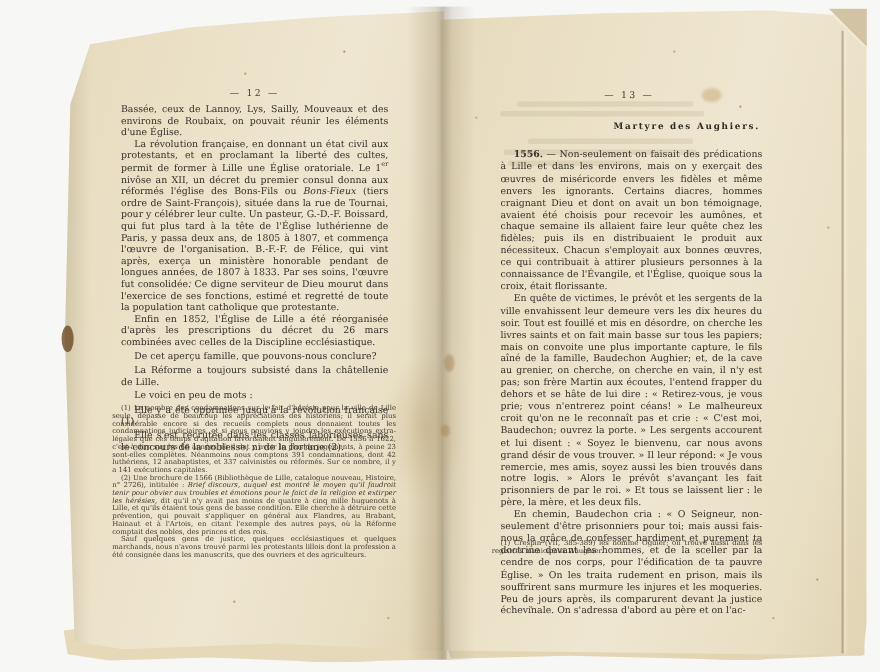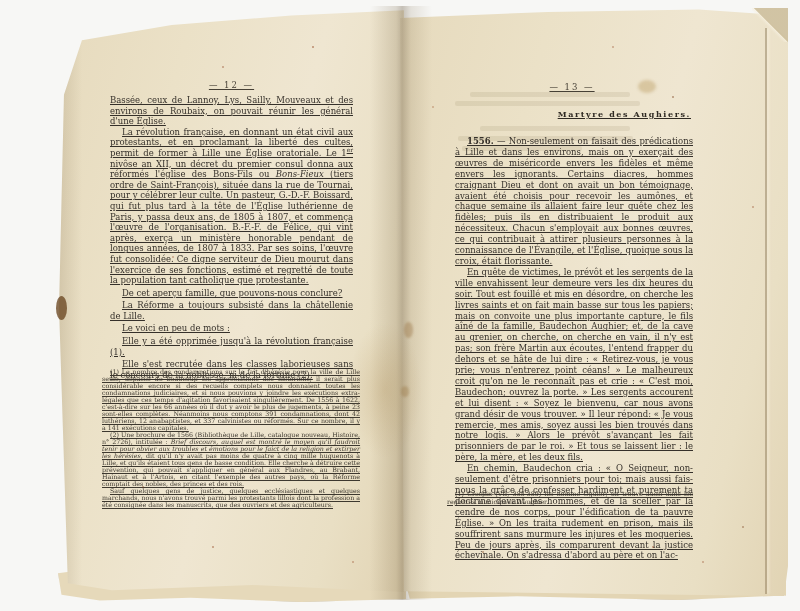--- a/index.html
+++ b/index.html
@@ -3,21 +3,21 @@
 <meta charset="utf-8">
 <style>
   :root{
     --color-background:#f7f7f5;
     --color-paper:#ece2c9;
     --color-paper_dark:#e0d2b2;
     --color-ink:#35302a;
     --color-ink_faint:#464035;
     --color-cover_edge:#d8c8a6;
   }
-  *{box-sizing:border-box;margin:0;padding:0;text-decoration:underline;}
+  *{box-sizing:border-box;margin:0;padding:0;}
   html,body{width:800px;height:611px;overflow:hidden;}
   body{background:var(--color-background);font-family:"DejaVu Serif","Liberation Serif",serif;color:var(--color-ink);}
   .scene{position:relative;width:800px;height:611px;}
   .spread{position:absolute;left:52px;top:6px;width:716px;height:600px;}
 
   
   .under-left{position:absolute;left:6px;top:560px;width:348px;height:36px;background:#e6d9ba;
     clip-path:polygon(0 20%,8% 10%,30% 30%,55% 12%,78% 28%,100% 18%,100% 92%,70% 100%,38% 88%,12% 96%,1% 80%);
     box-shadow:0 5px 8px rgba(60,50,30,.28);}
   .under-right{position:absolute;left:350px;top:556px;width:384px;height:38px;background:#e3d5b4;
@@ -85,22 +85,23 @@
 
 <div class="scene">
   <div class="spread">
 
     <div class="under-left"></div>
     <div class="under-right"></div>
 
     <div class="page page-left">
       <div class="pagenum l">— 12 —</div>
       <div class="body-l">
-        <p class="para noindent">Bassée, ceux de Lannoy, Lys, Sailly, Mouveaux et des environs de Roubaix, on pouvait réunir les général d'une Église.</p>
+        <p class="para noindent">Bassée, ceux de Lannoy, Lys, Sailly, Mouveaux et des environs de Roubaix, on pouvait réunir les éléments d'une Église.</p>
         <p class="para"><span>La révolution française, en donnant un état civil aux protestants, et en proclamant la liberté des cultes, permit de former à Lille une Église oratoriale. Le 1</span><sup>er</sup><span> nivôse an XII, un décret du premier consul donna aux réformés l'église des Bons-Fils ou </span><span style="font-style: italic;">Bons-Fieux</span><span> (tiers ordre de Saint-François), située dans la rue de Tournai, pour y célébrer leur culte. Un pasteur, G.-D.-F. Boissard, qui fut plus tard à la tête de l'Église luthérienne de Paris, y passa deux ans, de 1805 à 1807, et commença l'œuvre de l'organisation. B.-F.-F. de Félice, qui vint après, exerça un ministère honorable pendant de longues années, de 1807 à 1833. Par ses soins, l'œuvre fut consolidée. Ce digne serviteur de Dieu mourut dans l'exercice de ses fonctions, estimé et regretté de toute la population tant catholique que protestante.</span></p>
+        <p class="para">Enfin en 1852, l'Église de Lille a été réorganisée d'après les prescriptions du décret du 26 mars combinées avec celles de la Discipline ecclésiastique.</p>
         <p class="para sp">De cet aperçu famille, que pouvons-nous conclure?</p>
         <p class="para sp">La Réforme a toujours subsisté dans la châtellenie de Lille.</p>
         <p class="para sp">Le voici en peu de mots :</p>
         <p class="para sp">Elle y a été opprimée jusqu'à la révolution française (1).</p>
         <p class="para sp">Elle s'est recrutée dans les classes laborieuses sans le concours de la noblesse, ni de la fortune (2).</p>
       </div>
       <div class="footnotes-l">
         <p class="fn">(1) Le nombre des condamnations sur le fait d'hérésie pour la ville de Lille seule, dépasse de beaucoup les appréciations des historiens; il serait plus considérable encore si des recueils complets nous donnaient toutes les condamnations judiciaires, et si nous pouvions y joindre les exécutions extra-légales que ces temps d'agitation favorisaient singulièrement. De 1556 à 1622, c'est-à-dire sur les 66 années où il dut y avoir le plus de jugements, à peine 23 sont-elles complètes. Néanmoins nous comptons 391 condamnations, dont 42 luthériens, 12 anabaptistes, et 337 calvinistes ou réformés. Sur ce nombre, il y a 141 exécutions capitales.</p>
         <p class="fn"><span>(2) Une brochure de 1566 (Bibliothèque de Lille, catalogue nouveau, Histoire, n° 2726), intitulée : </span><span style="font-style: italic;">Brief discours, auquel est montré le moyen qu'il faudroit tenir pour obvier aux troubles et émotions pour le faict de la religion et extirper les hérésies</span><span>, dit qu'il n'y avait pas moins de quatre à cinq mille huguenots à Lille, et qu'ils étaient tous gens de basse condition. Elle cherche à détruire cette prévention, qui pouvait s'appliquer en général aux Flandres, au Brabant, Hainaut et à l'Artois, en citant l'exemple des autres pays, où la Réforme comptait des nobles, des princes et des rois.</span></p>
         <p class="fn">Sauf quelques gens de justice, quelques ecclésiastiques et quelques marchands, nous n'avons trouvé parmi les protestants lillois dont la profession a été consignée dans les manuscrits, que des ouvriers et des agriculteurs.</p>

